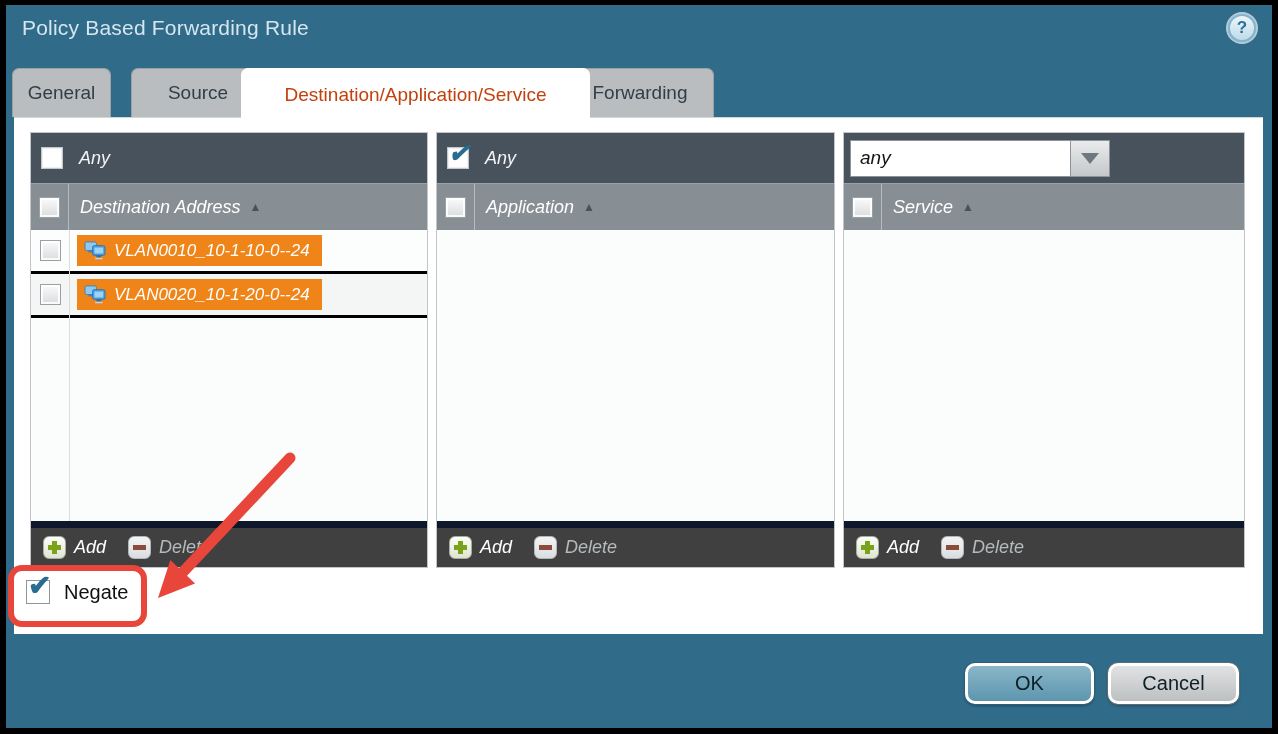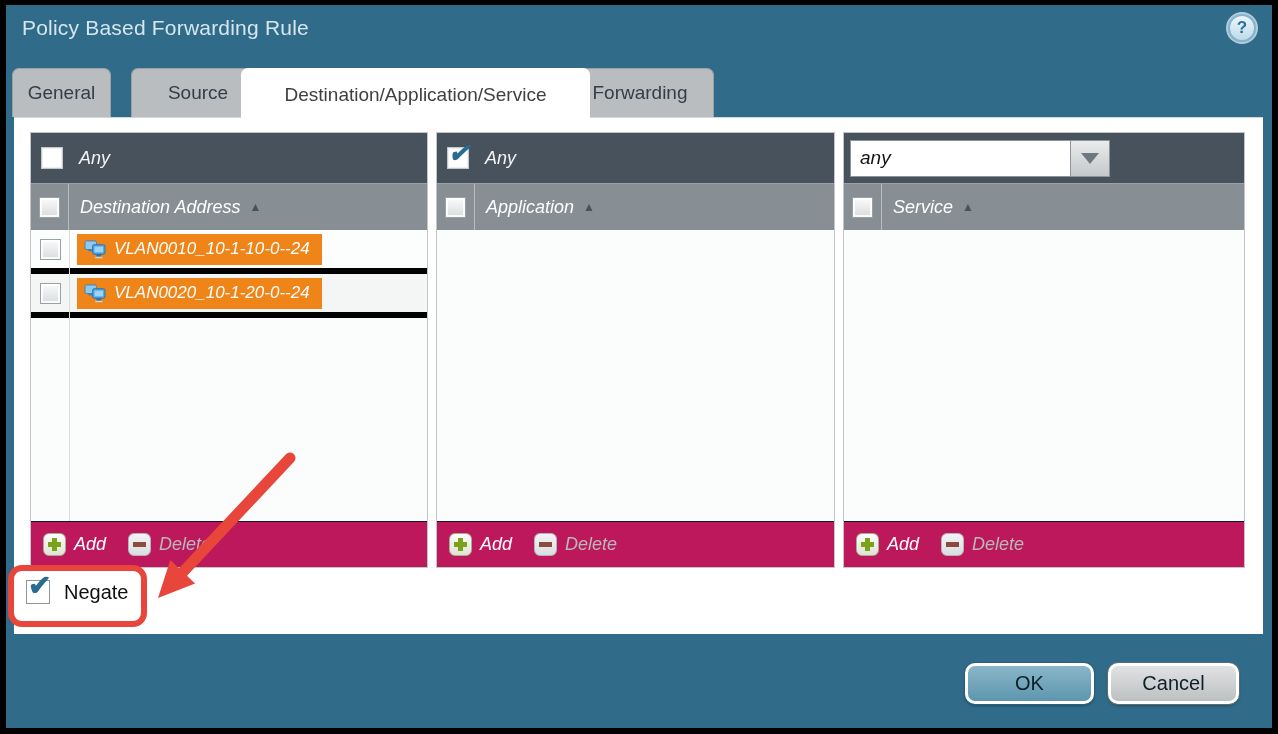--- a/index.html
+++ b/index.html
@@ -22,52 +22,52 @@
     color:#2b6f9e; font-size:17px; font-weight:bold; z-index:2; cursor:pointer;
   }
 
   .tab {
     position:absolute; top:68px; height:49px;
     background:#babdbf; border:1px solid #9aa0a3; border-bottom:none;
     border-radius:7px 7px 0 0;
     display:flex; align-items:center; justify-content:center;
     font-size:19px; color:#323e47; z-index:1; cursor:pointer;
   }
-  .tab.active { background:#fff; height:52px; border-color:#fff; z-index:3; color:#404040; }
+  .tab.active { background:#fff; height:52px; border-color:#fff; z-index:3; color:#c2410c; }
   #tab-general    { left:12px;  width:99px; }
   #tab-source     { left:131px; width:126px;padding-left:8px; }
   #tab-dest       { left:241px; width:349px; }
   #tab-forwarding { left:566px; width:148px; }
 
   .content { position:absolute; left:14px; top:117px; width:1249px; height:517px; background:#fff; z-index:2; border-top:1px solid #d3d6d8; }
 
   .col { position:absolute; top:14px; display:flex; flex-direction:column; border:1px solid #c2c6c9; background:#fbfcfc;font-style:italic; }
   #col-dest { left:16px;  width:398px; height:436px; }
   #col-apps { left:422px; width:399px; height:436px; }
   #col-svc  { left:829px; width:402px; height:436px; }
 
   .col-header { flex:0 0 50px; background:#47525c; display:flex; align-items:center; padding-left:10px; gap:16px; color:#f2f4f6; font-size:18px; }
   .col-sub    { flex:0 0 47px; background:#878e94; display:flex; align-items:center; color:#fff; font-size:18px; border-top:1px solid #9ba1a6; }
   .col-body   { flex:1 1 auto; background:#fbfcfc; position:relative; overflow:hidden; }
-  .col-footer { flex:0 0 46px; background:#be185d; display:flex; align-items:center; gap:22px; padding-left:12px; border-top:1px solid #0f172a; }
+  .col-footer { flex:0 0 46px; background:#404040; display:flex; align-items:center; gap:22px; padding-left:12px; border-top:7px solid #0f172a; }
 
   .cbcell { width:38px; align-self:stretch; display:flex; align-items:center; justify-content:center; border-right:1px solid #b6bcc0; }
   .sub-label { padding-left:11px; }
   .sort-arrow { font-size:12px; color:#47525c; margin-left:9px; }
 
   .body-divider { position:absolute; left:38px; top:0; bottom:0; border-left:1px solid #dadcde; }
 
   
   .cb { position:relative; width:21px; height:21px; background:linear-gradient(#fafbfb,#d9dcde); border:1px solid #9aa1a6; box-shadow:inset 0 0 0 2px rgba(255,255,255,.85); cursor:pointer; }
   .cb.flat { background:#fff; border:1px solid #c3c8cb; box-shadow:inset 0 0 0 1px #eef0f1; width:22px; height:22px; }
   .cb .mark { display:none; position:absolute; left:0px; top:-8px; color:#2a6b91; font-size:26px; line-height:1; font-weight:bold; }
   .cb.checked .mark { display:block; }
 
   
-  .list-row { height:44px; display:flex; align-items:center; border-bottom:6px solid #000000; background:#fcfdfd; }
+  .list-row { height:44px; display:flex; align-items:center; border-bottom:3px solid #000000; background:#fcfdfd; }
   .list-row.alt { background:#f4f6f6; }
   .list-row .cbcell { border-right:none; }
   .addr-chip { margin-left:8px; display:flex; align-items:center; gap:7px; background:#ef8418; color:#fff; font-size:17px; height:31px; padding:0 12px 0 7px; white-space:nowrap; }
 
   
   .ftr-btn { display:flex; align-items:center; gap:8px; font-size:18px; cursor:pointer; }
   .ftr-btn .txt { color:#fff; }
   .ftr-btn.disabled { cursor:default; }
   .ftr-btn.disabled .txt { color:#b5babd; }
   .sq-ico { width:23px; height:23px; border-radius:6px; position:relative; flex:0 0 auto; }

